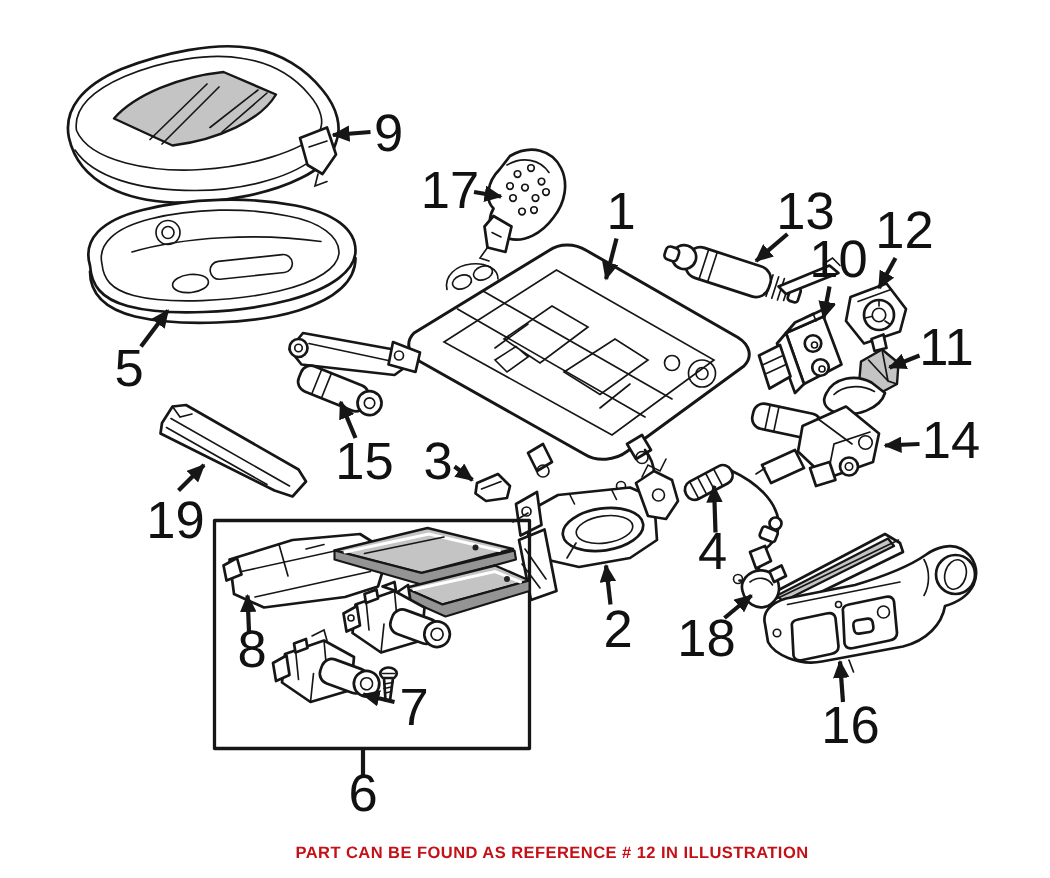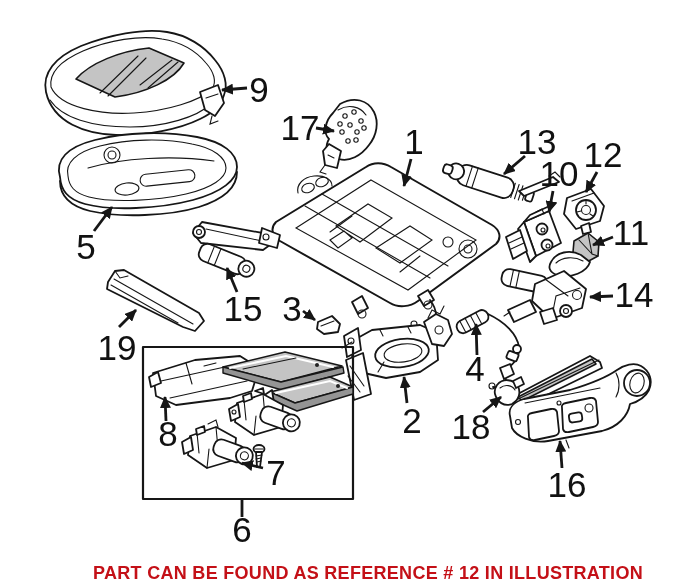--- a/index.html
+++ b/index.html
@@ -11,21 +11,21 @@
   .fw{fill:#ffffff;stroke:#161616;stroke-width:1.8;stroke-linejoin:round;}
   .fg{fill:#c4c4c4;stroke:#161616;stroke-width:1.6;stroke-linejoin:round;}
   .fd{fill:#949494;stroke:#161616;stroke-width:1.4;stroke-linejoin:round;}
   .thin{fill:none;stroke:#161616;stroke-width:1.1;stroke-linecap:round;}
   .wht{fill:none;stroke:#ffffff;stroke-width:2;stroke-linecap:round;}
   .heavy{fill:none;stroke:#161616;stroke-width:2.2;stroke-linejoin:round;}
   .callout-label{font-family:"Liberation Sans",sans-serif;font-size:35px;fill:#111111;
                  text-anchor:middle;dominant-baseline:central;}
   .callout-arrow{stroke:#161616;stroke-width:2.8;fill:none;}
   .caption{position:absolute;left:0;right:0;top:563px;text-align:center;
-           font-size:18px;font-weight:bold;letter-spacing:.3px;padding-left:36px;}
+           font-size:11px;font-weight:bold;letter-spacing:.3px;padding-left:36px;}
 </style>
 </head>
 <body>
 
 <div class="stage">
 <svg width="700" height="585" viewBox="0 0 700 585">
   <defs>
     <marker id="arrowhead" markerWidth="13" markerHeight="11" refX="11" refY="5.5" orient="auto" markerUnits="userSpaceOnUse">
       <path d="M0,0 L12,5.5 L0,11 Z" fill="#161616"></path>
     </marker>

